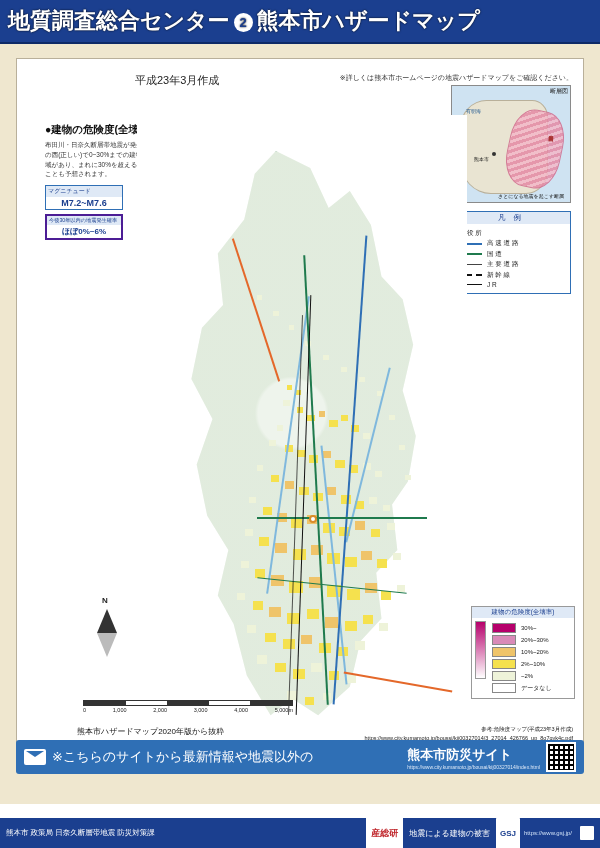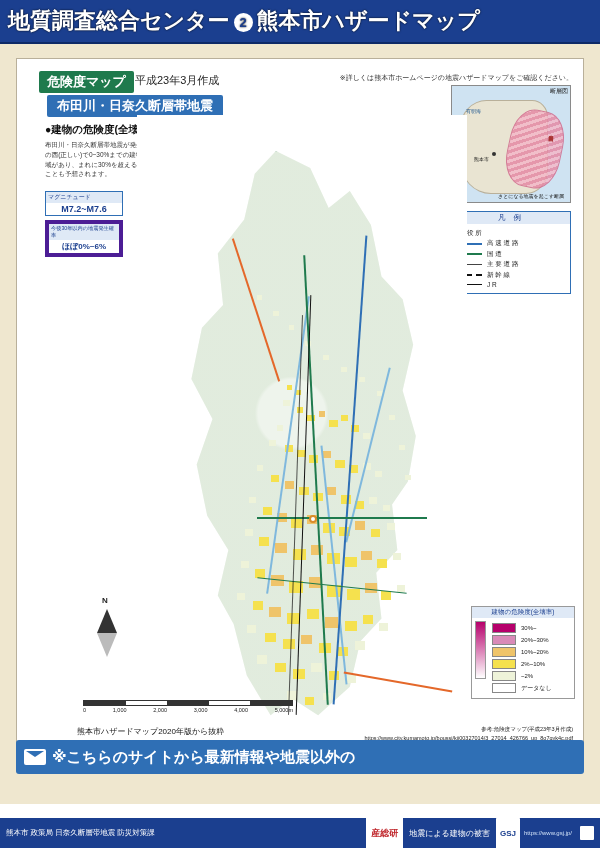--- a/index.html
+++ b/index.html
@@ -61,26 +61,26 @@
   .expl{
     position:absolute;left:28px;top:64px;width:140px;
   }
   .expl h4{
     margin:0 0 3px 0;font-size:10.5px;color:#111;font-weight:bold;
   }
   .expl p{
     margin:0;font-size:6.5px;line-height:1.5;color:#333;
   }
   .mag-box{
-    margin-top:12px;width:78px;border:1px solid #2f6fb5;box-sizing:border-box;
+    margin-top:6px;width:78px;border:1px solid #2f6fb5;box-sizing:border-box;
   }
   .mag-head{background:#dfe9f6;color:#1b3f8f;font-size:6px;padding:1px 2px;}
   .mag-val{color:#1b3f8f;font-size:9px;font-weight:bold;padding:1px 2px;text-align:center;}
   .prob-box{
-    margin-top:4px;width:78px;border:4px solid #4c1d95;box-sizing:border-box;
+    margin-top:4px;width:78px;border:2px solid #4c1d95;box-sizing:border-box;
   }
   .prob-head{background:#dfe9f6;color:#1b3f8f;font-size:5.2px;padding:1px 2px;line-height:1.3;}
   .prob-val{color:#1b3f8f;font-size:8px;font-weight:bold;padding:1px 2px;text-align:center;}
 
   
   .inset{
     position:absolute;right:12px;top:26px;width:120px;height:118px;
     border:1px solid #8a8a8a;background:#cfe3f2;box-sizing:border-box;
     overflow:hidden;
   }
@@ -209,21 +209,21 @@
   .rail{position:absolute;background:#111;}
   .river{position:absolute;background:#7fb8dd;}
 
   
   .banner{
     position:absolute;left:16px;bottom:30px;width:568px;height:34px;
     background:#2f6fb5;border-radius:3px;
     display:flex;align-items:center;
     box-sizing:border-box;padding:0 8px;
   }
-  .banner .msg{color:#fff;font-size:15px;line-height:1.5;font-weight:bold;}
+  .banner .msg{color:#fff;font-size:13px;line-height:1.5;font-weight:normal;}
   .banner .qrtag{
     margin-left:auto;display:flex;align-items:center;gap:6px;
   }
   .banner .sitename{color:#fff;font-size:13px;font-weight:bold;}
   .banner .siteurl{color:#dce8f7;font-size:5px;display:block;}
   .qr{
     width:26px;height:26px;background:#fff;
     background-image:
       linear-gradient(90deg,#000 2px,transparent 2px),
       linear-gradient(#000 2px,transparent 2px);
@@ -265,23 +265,21 @@
 <div class="topbar">
   <div class="ttl">
     <span>地質調査総合センター</span><span class="num">2</span><span>熊本市ハザードマップ</span>
   </div>
 </div>
 
 <div class="page">
 
   <div class="sheet">
 
-    <div class="danger-tag">危険度マップ</div>
     <div class="danger-date">平成23年3月作成</div>
-    <div class="fault-tag">布田川・日奈久断層帯地震</div>
     <div class="note-right">※詳しくは熊本市ホームページの地震ハザードマップをご確認ください。</div>
 
     <div class="expl">
       <h4>●建物の危険度(全壊率)の概要</h4>
       <p>布田川・日奈久断層帯地震が発生すれば、断層の西(正しい)で0~30%までの建物が全壊する地域があり、まれに30%を超える建物が全壊することも予想されます。</p>
       <div class="mag-box">
         <div class="mag-head">マグニチュード</div>
         <div class="mag-val">M7.2~M7.6</div>
       </div>
       <div class="prob-box">
@@ -513,20 +511,27 @@
       <span>参考:危険度マップ(平成23年3月作成)</span><br>
       <span>https://www.city.kumamoto.jp/boussi/kij00327014/3_27014_426766_up_8o7qyk4c.pdf</span>
     </div>
   </div>
 
   <div class="banner">
     <div class="envicon"></div>
     <div class="msg">
       <span>※こちらのサイトから最新情報や地震以外の</span><br>
     </div>
+    <div class="qrtag">
+      <div>
+        <span class="sitename">熊本市防災サイト</span>
+        <span class="siteurl">https://www.city.kumamoto.jp/bousai/kij00327014/index.html</span>
+      </div>
+      <div class="qr"></div>
+    </div>
   </div>
 </div>
 
 <div class="footer">
   <span class="f1">熊本市 政策局 日奈久断層帯地震 防災対策課</span>
   <span class="spacer"></span>
   <span class="aist">産総研</span>
   <span class="f2">地震による建物の被害</span>
   <span class="gsj">GSJ</span>
   <span class="url">https://www.gsj.jp/</span>

